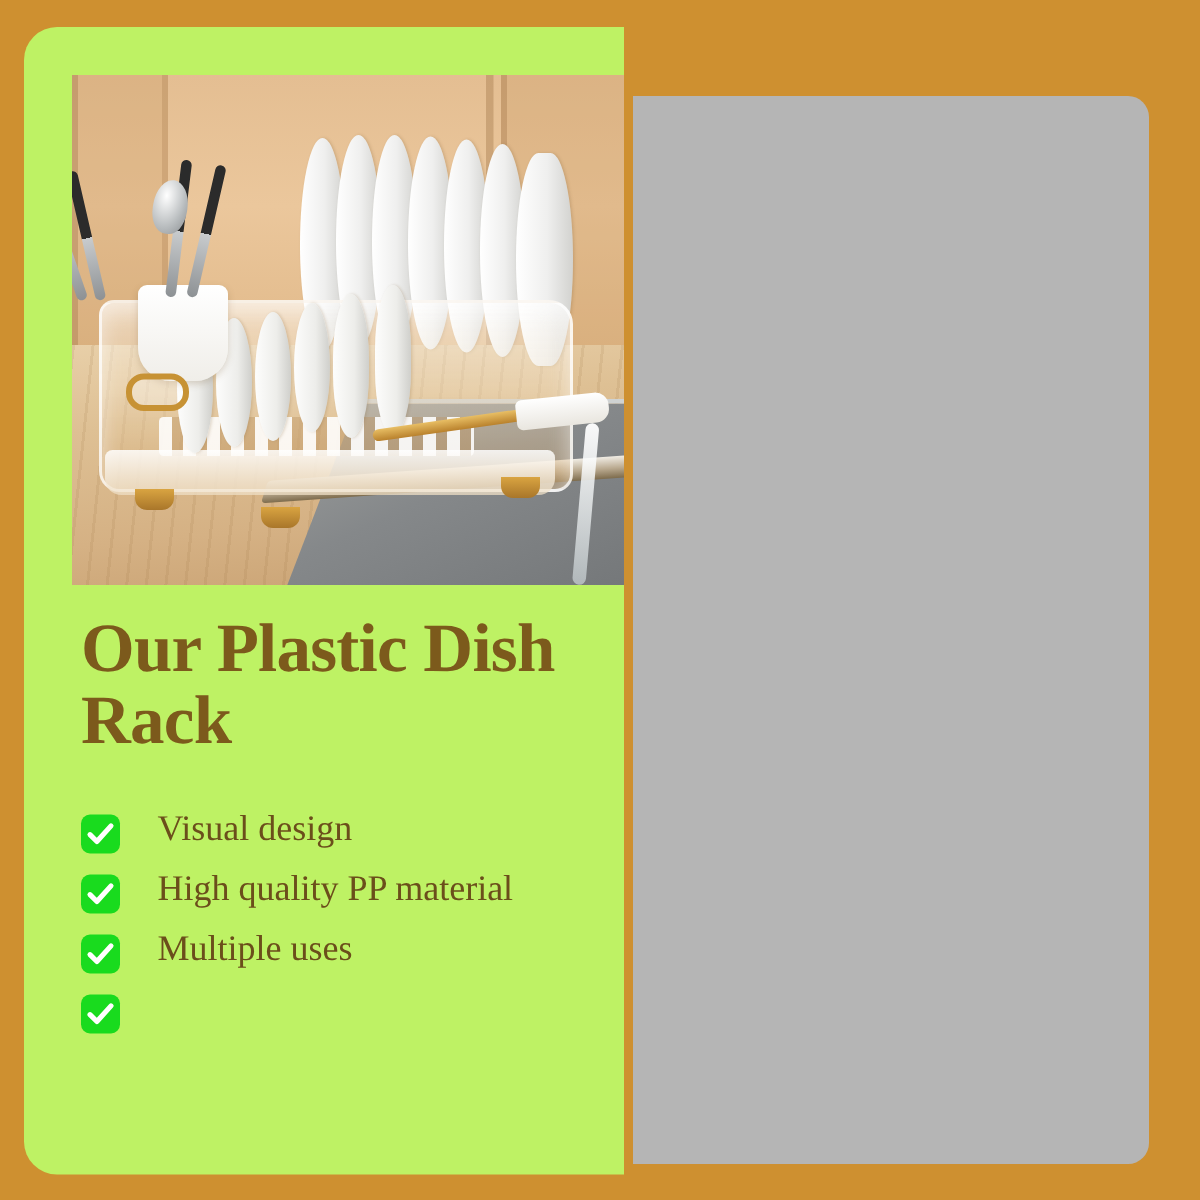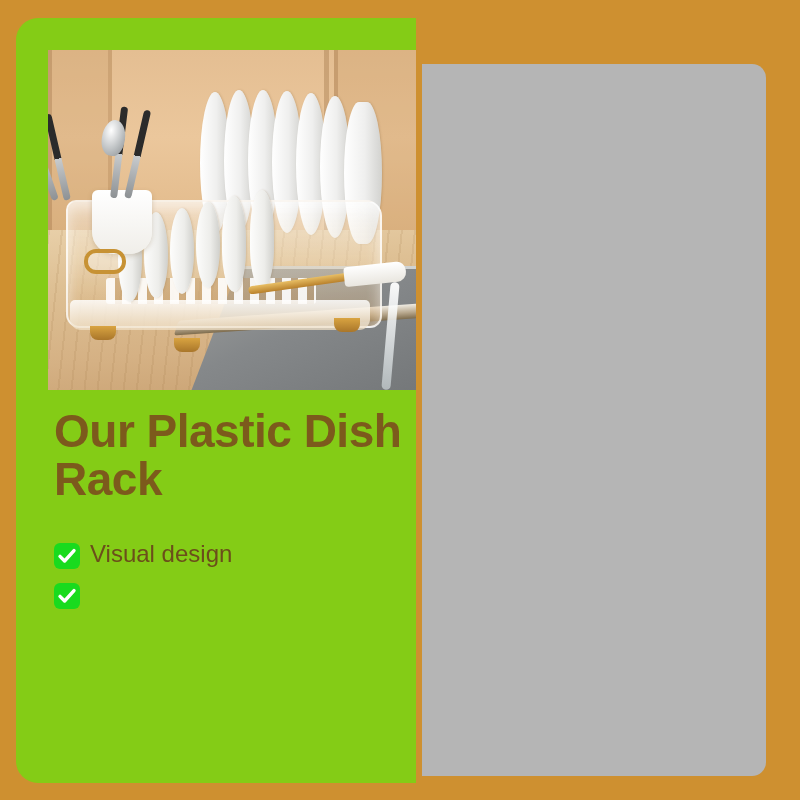--- a/index.html
+++ b/index.html
@@ -16,22 +16,23 @@
     width:800px; height:800px;
     background:#CE9030;
   }
 
   
   .panel { position:absolute; overflow:hidden; }
 
   #left-panel {
     left:16px; top:18px;
     width:400px; height:765px;
-    background:#84cc16;
+    background:#bef264;
     border-radius:22px 0 0 22px;
+    font-family:Liberation Serif, serif;
   }
   #right-panel {
     left:422px; top:64px;
     width:344px; height:712px;
     background:#B5B5B5;
     border-radius:0 14px 14px 0;
   }
 
   
   .photo {
@@ -175,20 +176,21 @@
   #left-heading  { left:38px;  top:390px; width:360px; font-size:46px; color:#7C5A1C; }
 
   
   .list { position:absolute; }
   #pros-list { left:38px;  top:522px; width:370px; }
 
   .row {
     display:flex;
     align-items:flex-start;
     margin-bottom:11px;
+    gap:15px;
   }
   .badge {
     flex:0 0 auto;
     width:26px; height:26px;
     border-radius:6px;
     margin-right:10px;
     margin-top:3px;
     position:relative;
   }
   .badge.ok { background:#19DB1E; }
@@ -264,20 +266,36 @@
             </svg>
         </span>
         <span class="row-text">Visual design</span>
       </div>
       <div class="row">
         <span class="badge ok">
           <svg width="26" height="26" viewBox="0 0 26 26">
               <path d="M6 13.4 L10.6 18 L20 7.6" stroke="#fff" stroke-width="3.4" fill="none" stroke-linecap="round" stroke-linejoin="round"></path>
             </svg>
         </span>
+        <span class="row-text">High quality PP material</span>
+      </div>
+      <div class="row">
+        <span class="badge ok">
+          <svg width="26" height="26" viewBox="0 0 26 26">
+              <path d="M6 13.4 L10.6 18 L20 7.6" stroke="#fff" stroke-width="3.4" fill="none" stroke-linecap="round" stroke-linejoin="round"></path>
+            </svg>
+        </span>
+        <span class="row-text">Multiple uses</span>
+      </div>
+      <div class="row">
+        <span class="badge ok">
+          <svg width="26" height="26" viewBox="0 0 26 26">
+              <path d="M6 13.4 L10.6 18 L20 7.6" stroke="#fff" stroke-width="3.4" fill="none" stroke-linecap="round" stroke-linejoin="round"></path>
+            </svg>
+        </span>
       </div>
     </div>
   </div>
 
   <div class="panel" id="right-panel">
 
     
 
     
 

